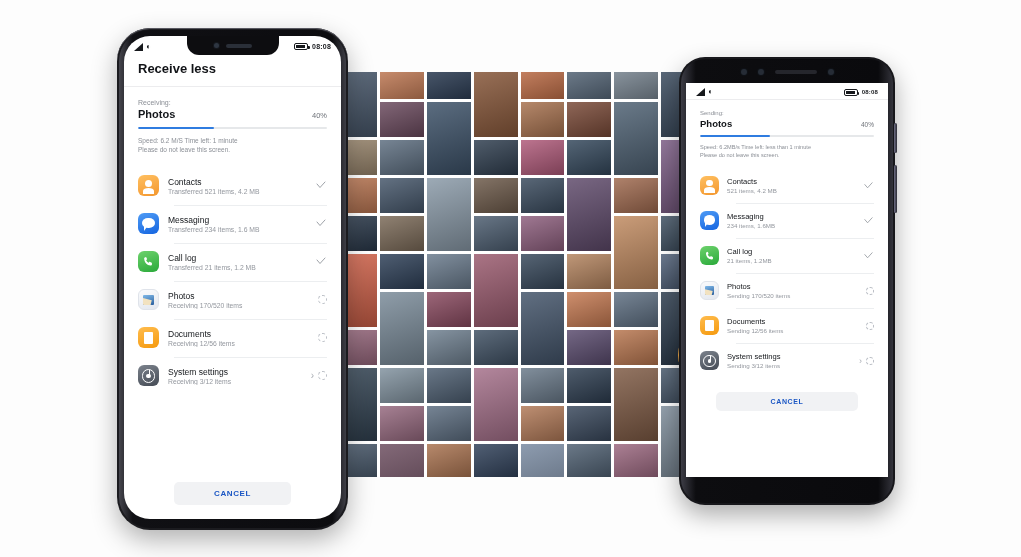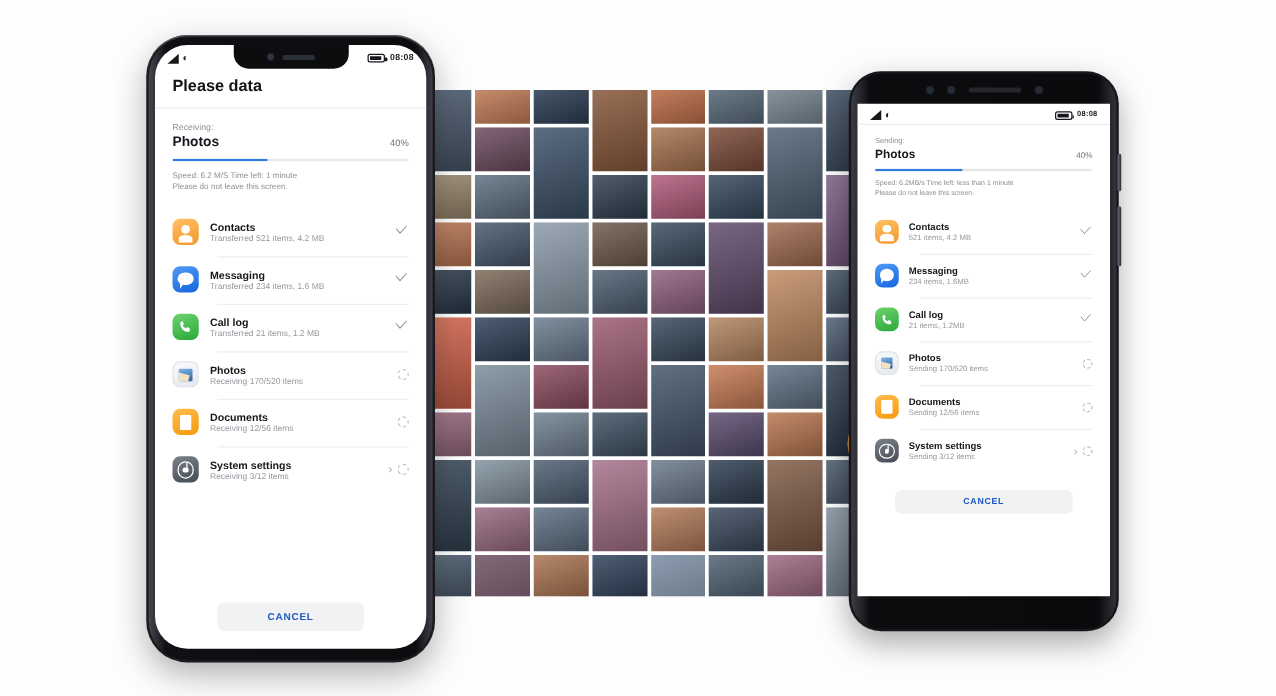--- a/index.html
+++ b/index.html
@@ -145,21 +145,21 @@
   .prog-fill { height: 100%; background: #2f7ce0; border-radius: 2px; }
   .prog-meta { color: #8b8f96; line-height: 1.45; }
 
   .list { padding: 0 14px; }
   .row { display: flex; align-items: center; position: relative; }
   .row + .row::before {
     content: ""; position: absolute; left: 36px; right: 0; top: 0; height: 1px; background: #eceef0;
   }
   .row-ic { flex: 0 0 auto; border-radius: 6px; display:flex; align-items:center; justify-content:center; position:relative; }
   .row-txt { flex: 1 1 auto; min-width: 0; }
-  .row-title { font-weight: 700; color: #14171b; white-space: nowrap; overflow: hidden; text-overflow: ellipsis; }
+  .row-title { font-weight: 400; color: #14171b; white-space: nowrap; overflow: hidden; text-overflow: ellipsis; }
   .row-sub { color: #93979e; white-space: nowrap; overflow: hidden; text-overflow: ellipsis; }
   .row-right { flex: 0 0 auto; display: flex; align-items: center; justify-content: flex-end; gap: 4px; color: #8d9198; }
 
   .tick { display:block; }
   .chev { color: #a9adb4; font-weight: 400; }
   .spinner { border-radius: 50%; border-style: dashed; border-color: #b9bdc4; }
 
   
   .g-contacts { background: linear-gradient(160deg,#ffc061,#f3972f); }
   .g-contacts .head { position:absolute; width:34%; height:34%; border-radius:50%; background:#fff; top:20%; }
@@ -335,21 +335,21 @@
               <i></i>
             </span>
           <span class="icn-wifi">◐</span>
         </span>
         <span class="sb-right">
           <span class="icn-batt"></span>
           <span class="sb-time">08:08</span>
         </span>
       </div>
 
-      <div class="page-title">Please data</div>
+      <div class="page-title">Receive less</div>
       <div class="header-sep"></div>
 
       <div class="progress-block">
         <div class="prog-label">Receiving:</div>
         <div class="prog-row">
           <span class="prog-name">Photos</span>
           <span class="prog-pct">40%</span>
         </div>
         <div class="prog-track">
           <div class="prog-fill" id="pl-fill" style="width: 40%; background: rgb(47, 124, 224);"></div>

